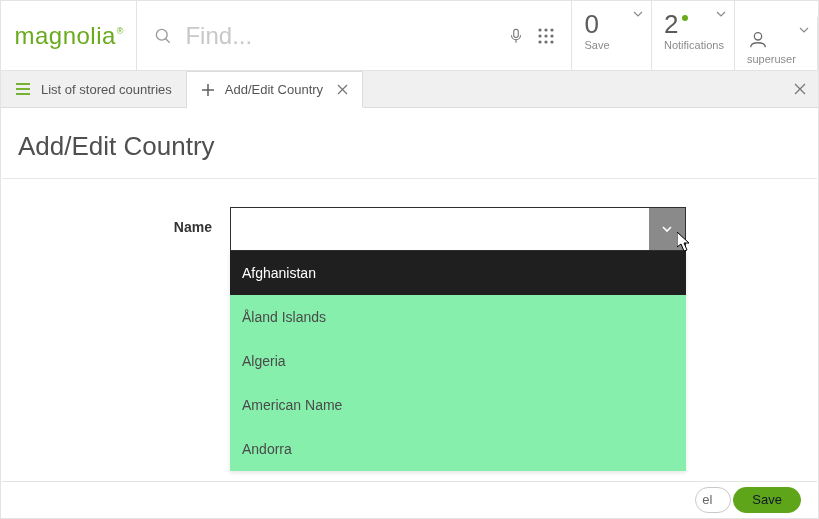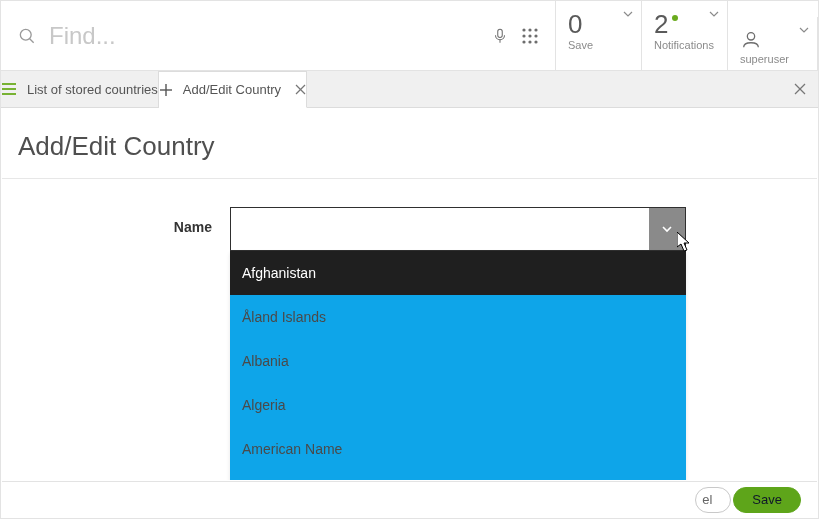--- a/index.html
+++ b/index.html
@@ -18,38 +18,38 @@
   .stat-cell { width: 86px; border-right: 1px solid #e3e3e3; padding: 10px 10px 8px 12px; position: relative; display: flex; flex-direction: column; justify-content: flex-start; }
   .stat-cell.user { width: 90px; margin-top: 16px; }
   .stat-num { font-size: 26px; font-weight: 300; color: #5a5a5a; line-height: 1; display: flex; align-items: flex-start; gap: 4px; }
   .stat-label { font-size: 11px; color: #8b8b8b; margin-top: 2px; }
   .stat-caret { position: absolute; top: 8px; right: 8px; color: #8b8b8b; }
   .green-dot { width: 6px; height: 6px; background: #6aab1e; border-radius: 50%; display: inline-block; margin-top: 4px; }
   .user-icon { color: #6d6d6d; margin-top: 2px; }
 
   
   .tabs-bar { height: 37px; background: #f0f0f0; border-bottom: 1px solid #dcdcdc; display: flex; align-items: stretch; position: relative; }
-  .tab { display: flex; align-items: center; gap: 10px; padding: 0 0; font-size: 13px; color: #555; border-right: 1px solid #dcdcdc; cursor: pointer; }
+  .tab { display: flex; align-items: center; gap: 10px; padding: 0 14px; font-size: 13px; color: #555; border-right: 1px solid #dcdcdc; cursor: pointer; }
   .tab.first { background: #f0f0f0; }
   .tab.active { background: #ffffff; border-top: 1px solid #dcdcdc; position: relative; top: 0; border-bottom: 1px solid #fff; margin-bottom: -1px; }
   .tab .tab-ico { color: #6aab1e; display: inline-flex; }
   .tab.active .tab-ico { color: #555; }
   .tab-close { color: #777; margin-left: 4px; display: inline-flex; cursor: pointer; }
   .tabs-close-all { position: absolute; right: 12px; top: 50%; transform: translateY(-50%); color: #777; cursor: pointer; }
 
   
   .content { position: absolute; top: 108px; left: 1px; right: 1px; bottom: 38px; overflow: auto; padding: 0 0 0 0; }
   .page-title { font-size: 26px; font-weight: 300; color: #4f4f4f; padding: 22px 16px 16px 16px; border-bottom: 1px solid #e7e7e7; }
   .form-row { display: flex; align-items: flex-start; padding: 28px 0 8px 0; }
   .form-label { width: 228px; text-align: right; padding-right: 18px; padding-top: 12px; font-size: 14px; color: #333; font-weight: 600; }
   .combo-wrap { width: 456px; position: relative; }
   .combo { display: flex; border: 1px solid #2f2f2f; height: 44px; }
   .combo-input { flex: 1; border: none; outline: none; padding: 0 10px; font-size: 15px; }
   .combo-btn { width: 36px; background: #8a8a8a; color: #fff; display: flex; align-items: center; justify-content: center; cursor: pointer; }
-  .dropdown { position: absolute; top: 44px; left: 0; width: 456px; background: #0ea5e9; border-top: none; max-height: 280px; overflow: hidden; box-shadow: 0 2px 4px rgba(0,0,0,0.1); }
+  .dropdown { position: absolute; top: 44px; left: 0; width: 456px; background: #86efac; border-top: none; max-height: 280px; overflow: hidden; box-shadow: 0 2px 4px rgba(0,0,0,0.1); }
   .dd-scroll { overflow-y: auto; max-height: 280px; }
   .dd-item { padding: 14px 12px; font-size: 14px; color: #4a4a4a; cursor: pointer; }
   .dd-item.highlight { background: #1f1f1f; color: #fff; }
   .dd-scroll::-webkit-scrollbar { width: 14px; }
   .dd-scroll::-webkit-scrollbar-track { background: #eeeeee; }
   .dd-scroll::-webkit-scrollbar-thumb { background: #bdbdbd; border: 3px solid #eeeeee; border-radius: 2px; }
 
   
   .content::-webkit-scrollbar { width: 12px; }
   .content::-webkit-scrollbar-track { background: #fafafa; }
@@ -63,20 +63,25 @@
   .btn { height: 26px; border-radius: 13px; padding: 0 18px; font-size: 13px; cursor: pointer; border: 1px solid transparent; display: inline-flex; align-items: center; }
   .btn-cancel-frag { border: 1px solid #c9c9c9; background: #fff; color: #666; padding-left: 6px; }
   .btn-save { background: #5ea51a; color: #0f172a; border: 1px solid #5ea51a; }
 
   svg { display: block; }
 </style>
 </head>
 <body>
 
 <div class="header">
+  <div class="logo-cell">
+    <span class="logo">
+      <span>magnolia</span><span class="reg">®</span>
+    </span>
+  </div>
   <div class="search-cell">
     <span class="icon-btn">
       <svg width="20" height="20" viewBox="0 0 24 24" fill="none" stroke="#9a9a9a" stroke-width="1.6">
           <circle cx="10.5" cy="10.5" r="6.5"></circle>
           <line x1="20" y1="20" x2="15.2" y2="15.2"></line>
         </svg>
     </span>
     <input class="find-input" placeholder="Find..." style="">
     <span class="icon-btn">
       <svg width="18" height="20" viewBox="0 0 24 24" fill="none" stroke="#6d6d6d" stroke-width="1.4">
@@ -182,21 +187,20 @@
             <svg width="14" height="14" viewBox="0 0 14 14" fill="none" stroke="#fff" stroke-width="1.6">
                 <polyline points="3,5 7,9 11,5"></polyline>
               </svg>
           </span>
         </div>
       </div>
       <div class="dropdown">
         <div class="dd-scroll">
           <div class="dd-item highlight">Afghanistan</div>
           <div class="dd-item">Åland Islands</div>
-          <div class="dd-item">Albania</div>
           <div class="dd-item">Algeria</div>
           <div class="dd-item">American Name</div>
           <div class="dd-item">Andorra</div>
         </div>
       </div>
     </div>
   </div>
 </div>
 
 <span class="cursor-arrow">

